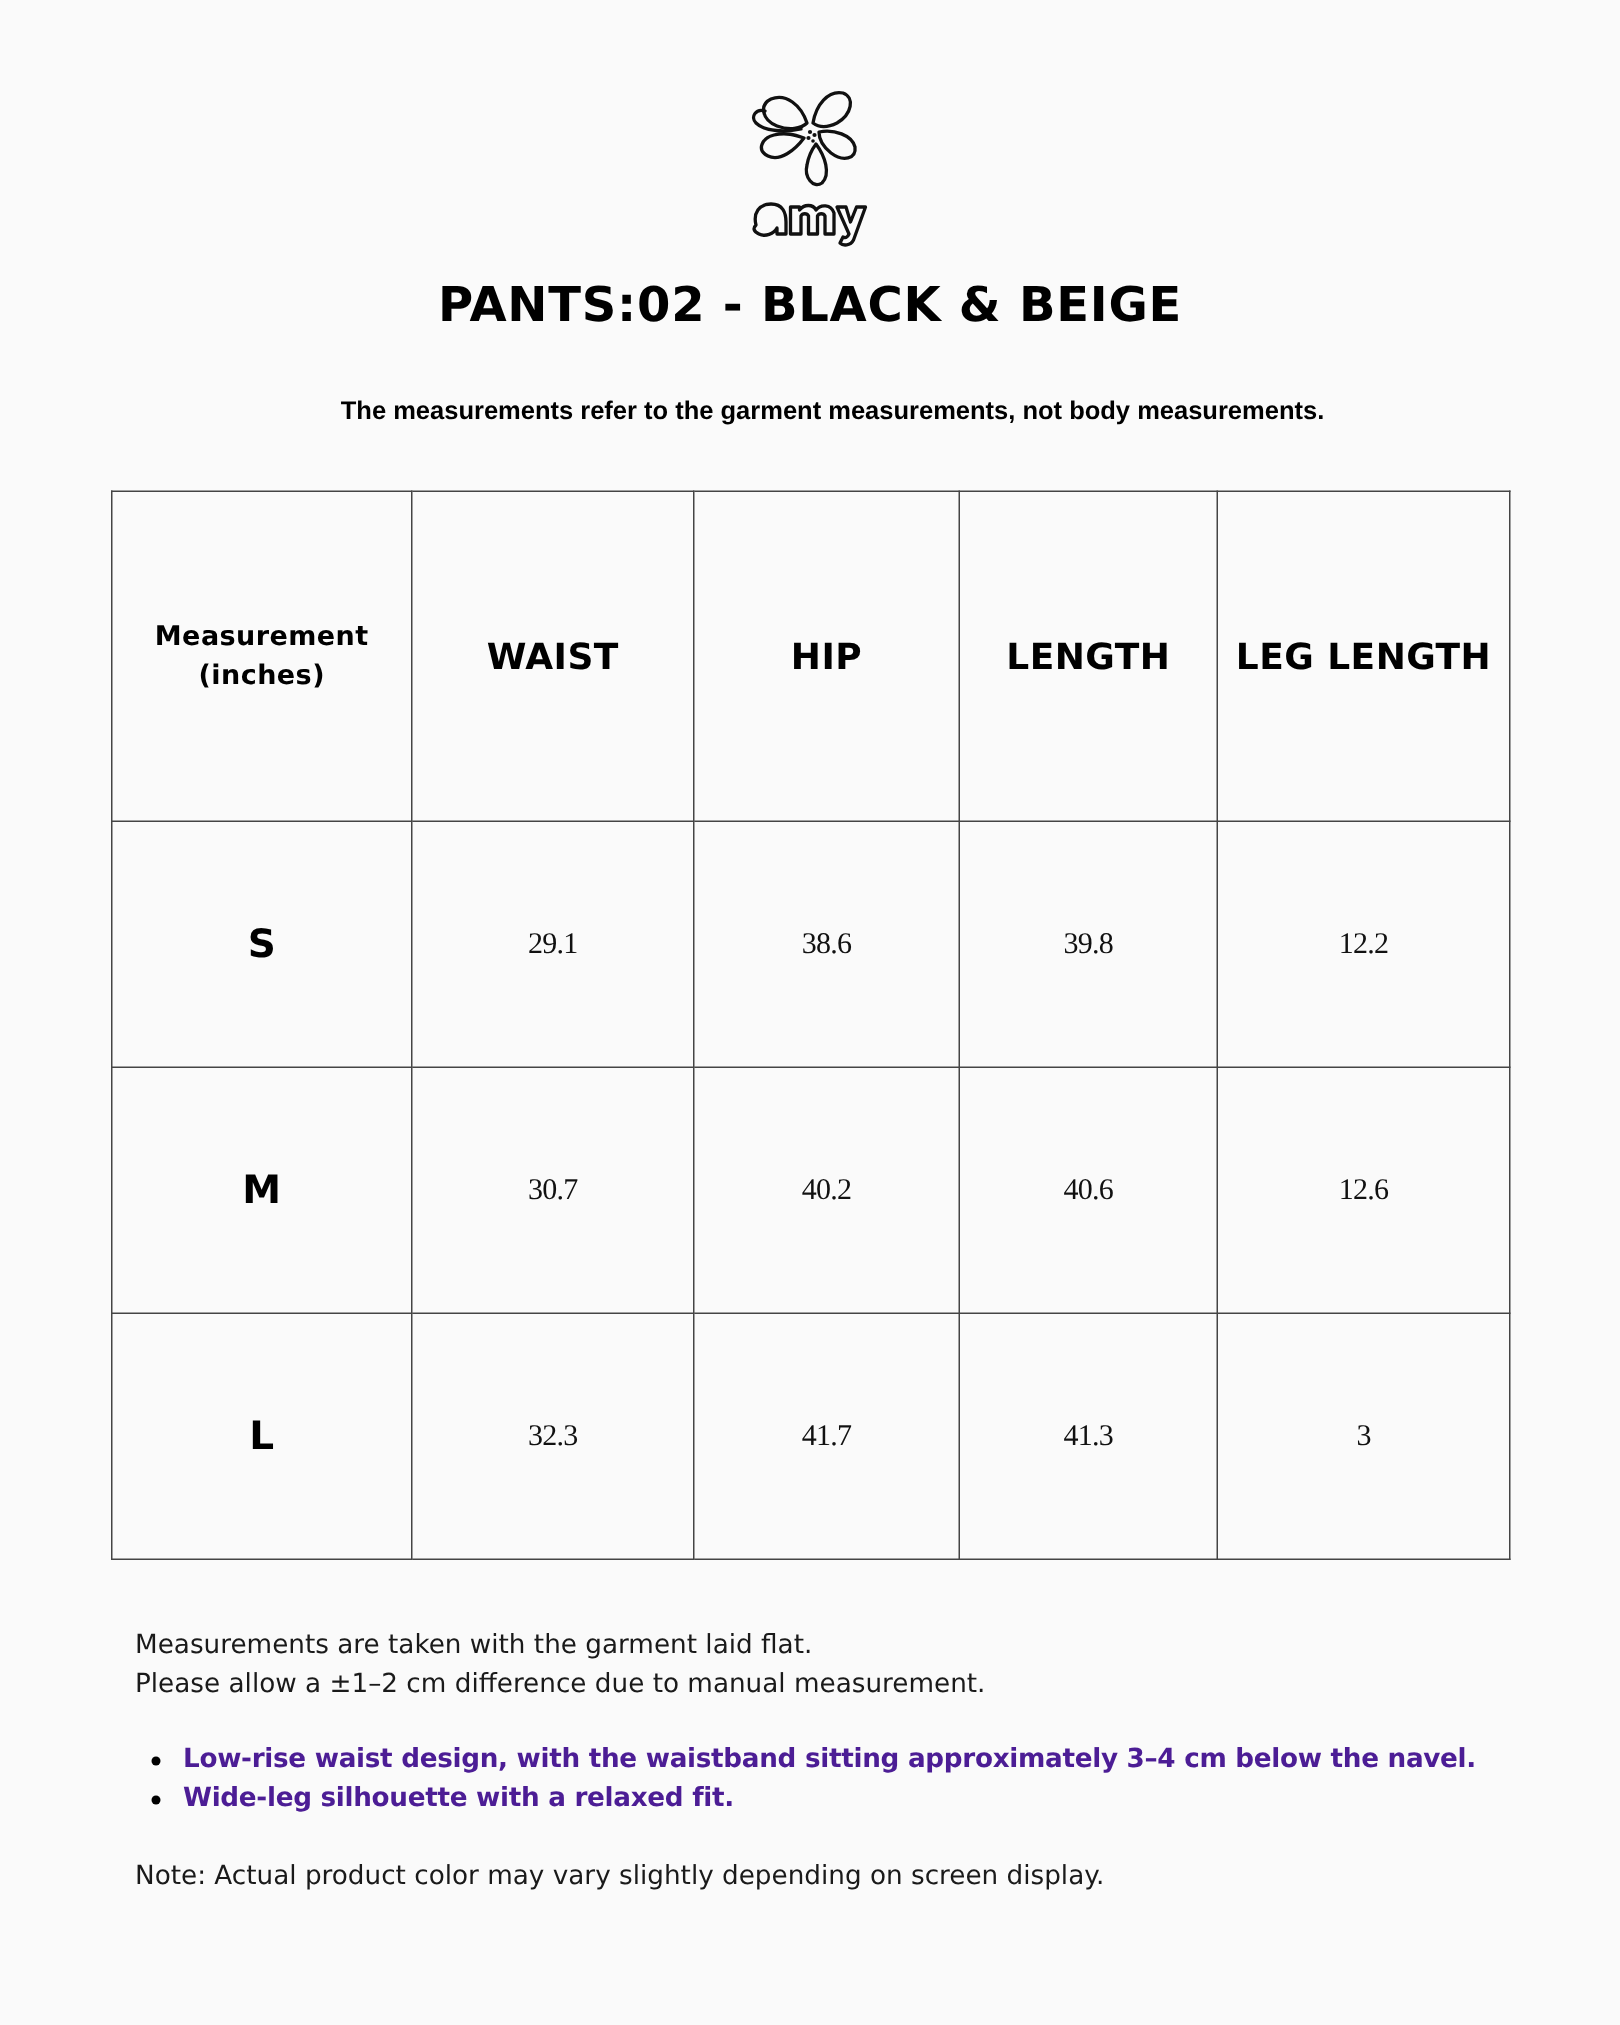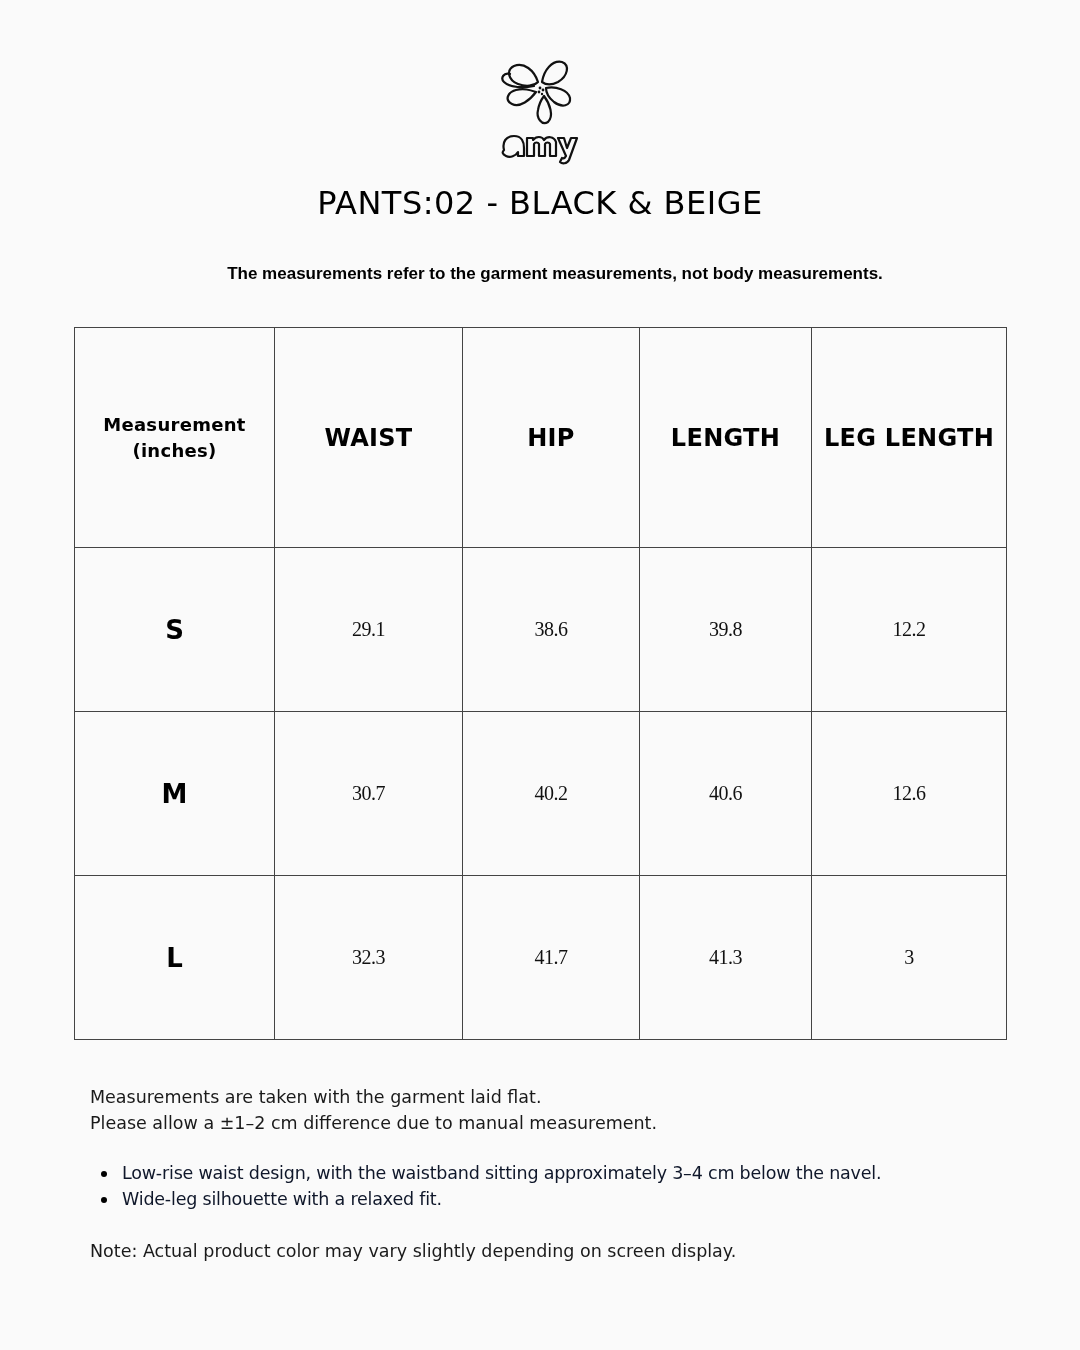--- a/index.html
+++ b/index.html
@@ -22,21 +22,21 @@
       width: 92px;
       height: 114px;
     }
     .title {
       position: absolute;
       top: 180px;
       left: 0;
       width: 1080px;
       text-align: center;
       font-family: "DejaVu Sans", sans-serif;
-      font-weight: normal;
+      font-weight: bold;
       font-size: 32px;
       letter-spacing: 0.5px;
       line-height: 46px;
     }
     .subtitle {
       position: absolute;
       top: 262px;
       left: 0;
       width: 1110px;
       text-align: center;
@@ -97,24 +97,24 @@
     .notes p { margin: 0; }
     .bullets {
       list-style: none;
       margin: 24px 0 0 0;
       padding: 0;
     }
     .bullets li {
       position: relative;
       padding-left: 32px;
       font-family: "DejaVu Sans", sans-serif;
-      font-weight: normal;
+      font-weight: bold;
       font-size: 17.5px;
       line-height: 26px;
-      color: #0f172a;
+      color: #4c1d95;
       letter-spacing: -0.2px;
     }
     .bullets li .dot {
       position: absolute;
       left: 11px;
       top: 11px;
       width: 6px;
       height: 6px;
       border-radius: 50%;
       background: #000;

